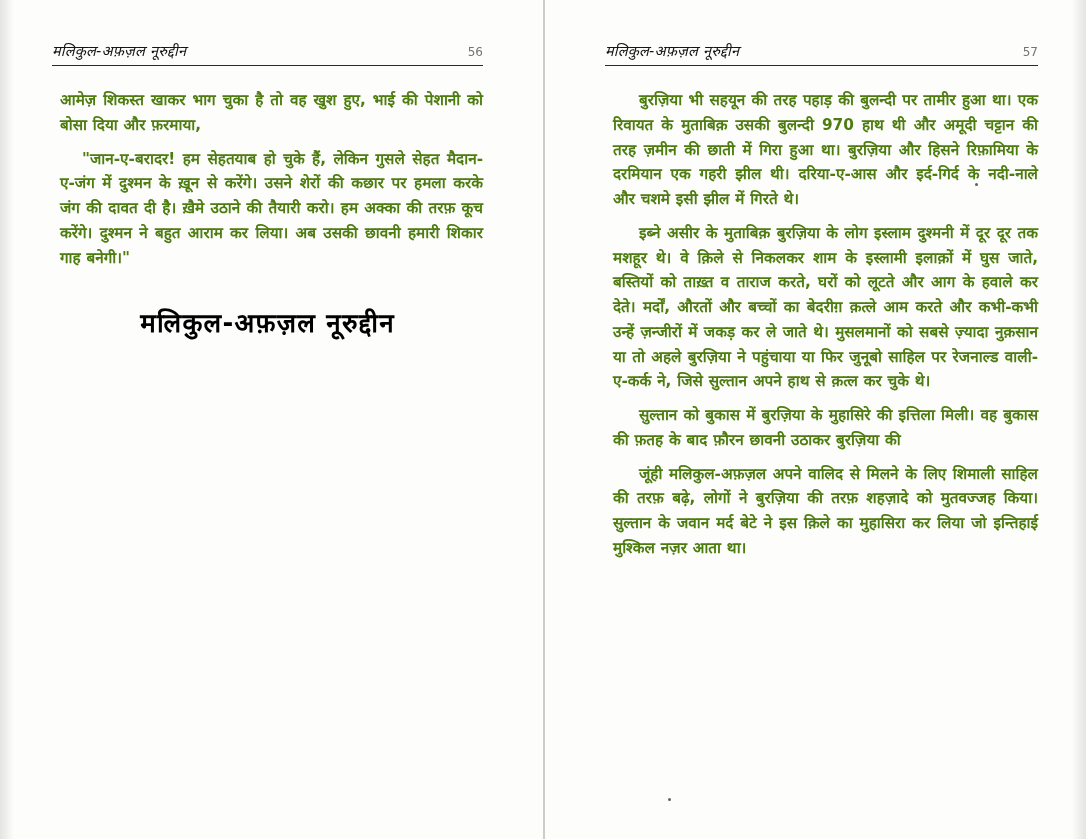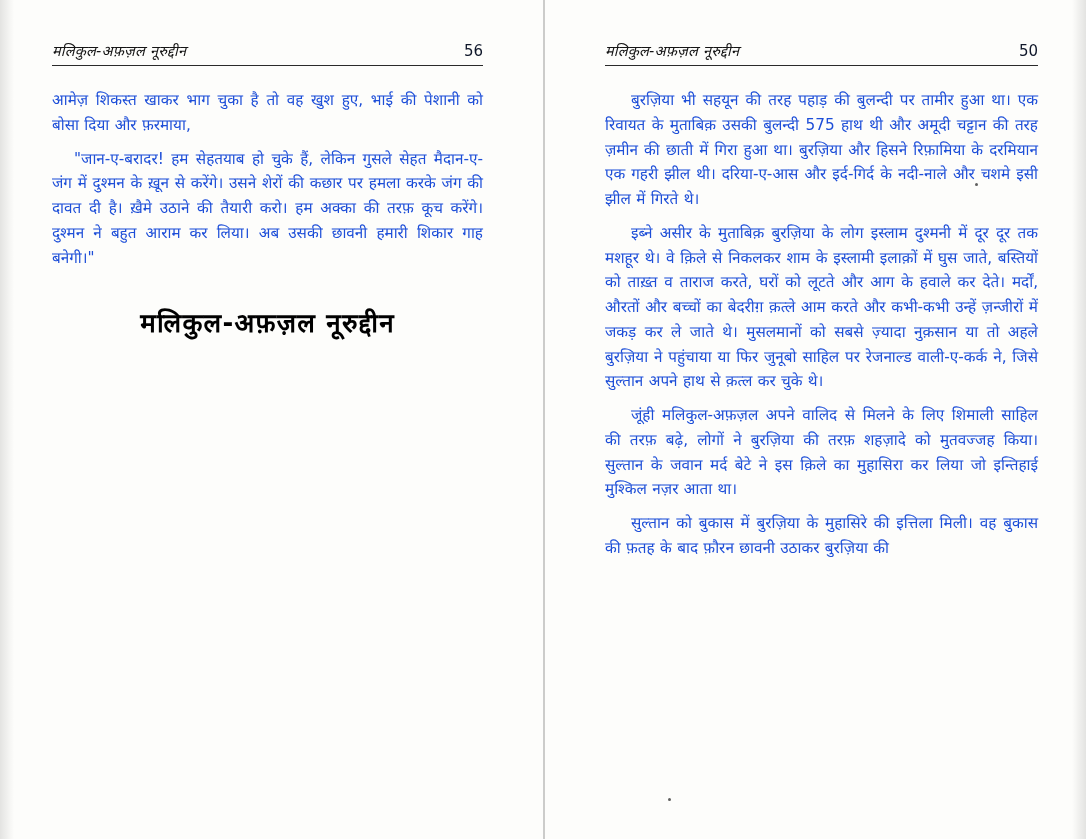--- a/index.html
+++ b/index.html
@@ -52,34 +52,35 @@
     height: 22px;
   }
   .running-title {
     font-size: 14.5px;
     font-style: italic;
     letter-spacing: 0.2px;
     color: #141414;
     white-space: nowrap;
   }
   .folio {
-    font-size: 15px;
-    color: #0f172a;
+    font-size: 12px;
+    color: #737373;
   }
   .page-right .page-header {
     flex-direction: row;
   }
   p {
-    margin: 0 0 9px 0;
+    margin: 0 0 9px 8px;
     font-size: 15.3px;
     line-height: 1.62;
     text-align: justify;
     text-justify: inter-word;
-    color: #1d4ed8;
+    color: #4d7c0f;
     word-spacing: 0.5px;
+    font-weight: bold;
   }
   p.indent {
     text-indent: 26px;
   }
   p.noindent {
     text-indent: 0;
   }
   p.quote {
     text-indent: 22px;
   }
@@ -134,24 +135,24 @@
 
   </div>
 
   <div class="gutter"></div>
 
   <div class="page page-right">
     <div class="edge-shadow-right"></div>
 
     <div class="page-header">
       <div class="running-title">मलिकुल-अफ़ज़ल नूरुद्दीन</div>
-      <div class="folio">50</div>
+      <div class="folio">57</div>
     </div>
 
-    <p class="indent">बुरज़िया भी सहयून की तरह पहाड़ की बुलन्दी पर तामीर हुआ था। एक रिवायत के मुताबिक़ उसकी बुलन्दी 575 हाथ थी और अमूदी चट्टान की तरह ज़मीन की छाती में गिरा हुआ था। बुरज़िया और हिसने रिफ़ामिया के दरमियान एक गहरी झील थी। दरिया-ए-आस और इर्द-गिर्द के नदी-नाले और चशमे इसी झील में गिरते थे।</p>
+    <p class="indent">बुरज़िया भी सहयून की तरह पहाड़ की बुलन्दी पर तामीर हुआ था। एक रिवायत के मुताबिक़ उसकी बुलन्दी 970 हाथ थी और अमूदी चट्टान की तरह ज़मीन की छाती में गिरा हुआ था। बुरज़िया और हिसने रिफ़ामिया के दरमियान एक गहरी झील थी। दरिया-ए-आस और इर्द-गिर्द के नदी-नाले और चशमे इसी झील में गिरते थे।</p>
     <p class="indent">इब्ने असीर के मुताबिक़ बुरज़िया के लोग इस्लाम दुश्मनी में दूर दूर तक मशहूर थे। वे क़िले से निकलकर शाम के इस्लामी इलाक़ों में घुस जाते, बस्तियों को ताख़्त व ताराज करते, घरों को लूटते और आग के हवाले कर देते। मर्दों, औरतों और बच्चों का बेदरीग़ क़त्ले आम करते और कभी-कभी उन्हें ज़न्जीरों में जकड़ कर ले जाते थे। मुसलमानों को सबसे ज़्यादा नुक़सान या तो अहले बुरज़िया ने पहुंचाया या फिर जुनूबो साहिल पर रेजनाल्ड वाली-ए-कर्क ने, जिसे सुल्तान अपने हाथ से क़त्ल कर चुके थे।</p>
+    <p class="indent">सुल्तान को बुकास में बुरज़िया के मुहासिरे की इत्तिला मिली। वह बुकास की फ़तह के बाद फ़ौरन छावनी उठाकर बुरज़िया की</p>
     <p class="indent">जूंही मलिकुल-अफ़ज़ल अपने वालिद से मिलने के लिए शिमाली साहिल की तरफ़ बढ़े, लोगों ने बुरज़िया की तरफ़ शहज़ादे को मुतवज्जह किया। सुल्तान के जवान मर्द बेटे ने इस क़िले का मुहासिरा कर लिया जो इन्तिहाई मुश्किल नज़र आता था।</p>
-    <p class="indent">सुल्तान को बुकास में बुरज़िया के मुहासिरे की इत्तिला मिली। वह बुकास की फ़तह के बाद फ़ौरन छावनी उठाकर बुरज़िया की</p>
   </div>
 
   <div class="stray-mark mark-a"></div>
   <div class="stray-mark mark-b"></div>
 </div>
 
 </body></html>

